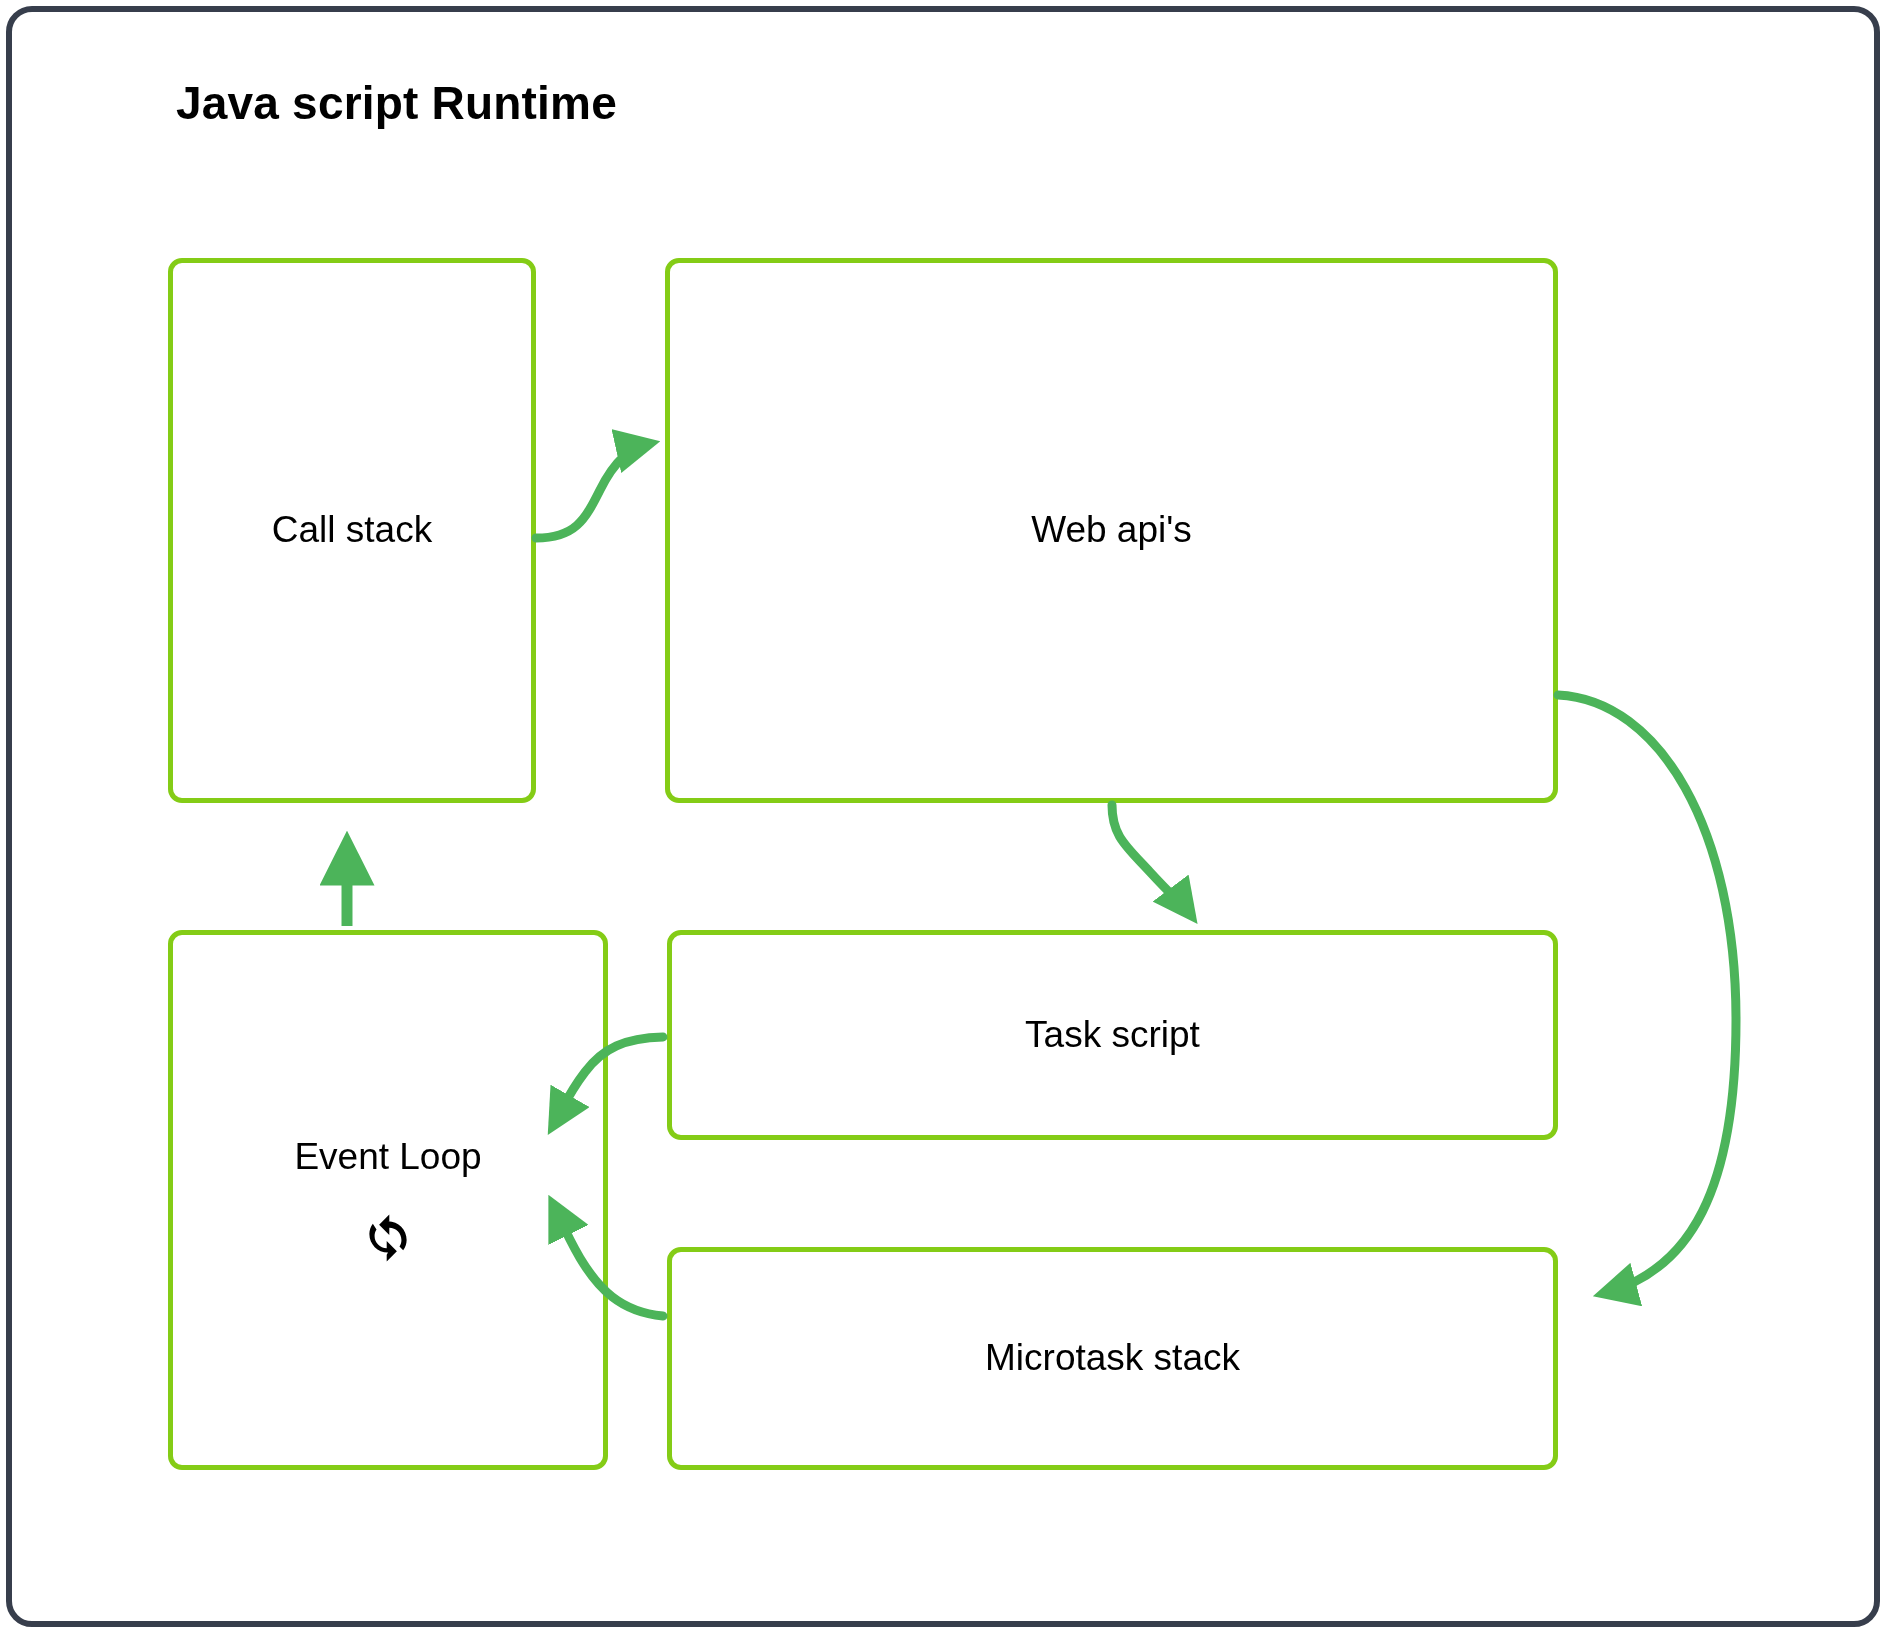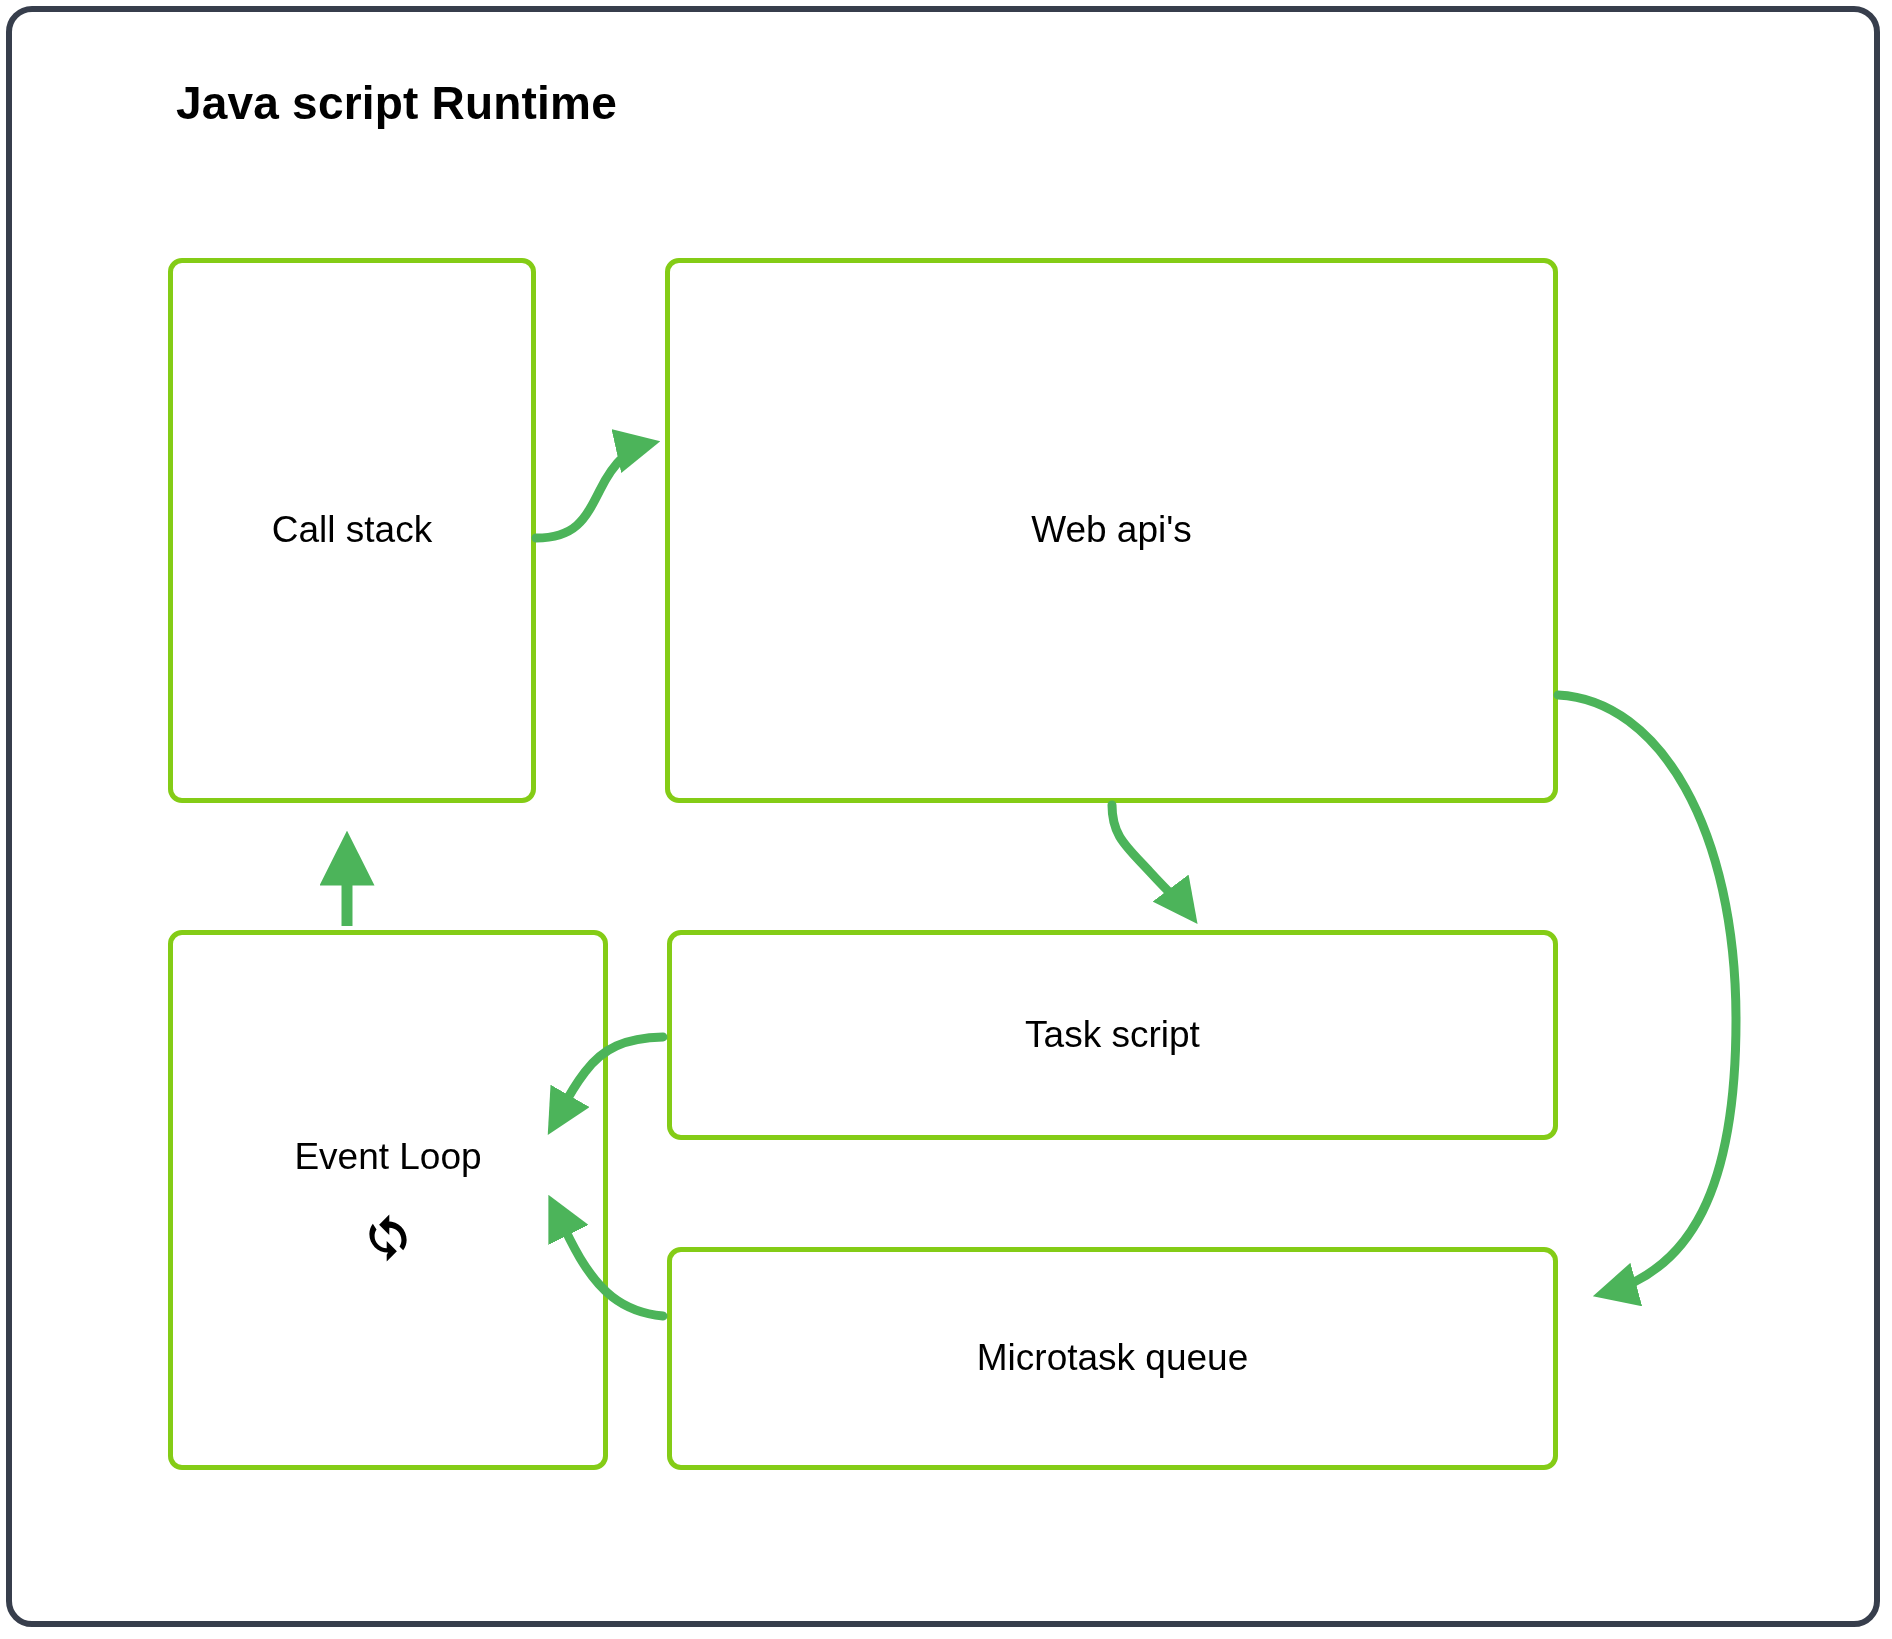--- a/index.html
+++ b/index.html
@@ -96,21 +96,21 @@
       <path fill="#000000" d="M12.6 4.3V1.2L7.9 5.9l4.7 4.7V7.3c3.1 0 5.6 2.5 5.6 5.6 0 1.1-.3 2.1-.9 3l1.7 1.7c1-1.3 1.6-3 1.6-4.7 0-4.7-3.8-8.6-8.6-8.6z"></path>
       <path fill="#000000" d="M11.4 19.7v3.1l4.7-4.7-4.7-4.7v3.3c-3.1 0-5.6-2.5-5.6-5.6 0-1.1.3-2.1.9-3L5 5.4c-1 1.3-1.6 3-1.6 4.7 0 4.7 3.8 8.6 8.6 8.6z"></path>
     </svg>
   </div>
 
   <div class="node-box" style="left:667px; top:930px; width:891px; height:210px;">
     <div class="node-label">Task script</div>
   </div>
 
   <div class="node-box" style="left:667px; top:1247px; width:891px; height:223px;">
-    <div class="node-label">Microtask queue</div>
+    <div class="node-label">Microtask stack</div>
   </div>
 
   <svg class="edges" viewBox="0 0 1892 1639">
     <defs>
       <marker id="arrowhead" markerWidth="5" markerHeight="5" refX="3.6" refY="2.5" orient="auto" markerUnits="strokeWidth">
         <path d="M0,0 L5,2.5 L0,5 Z" fill="#4CB45A"></path>
       </marker>
     </defs>
 
     <path d="M 536 538 C 575 538, 585 520, 600 490 C 615 460, 630 448, 648 444" fill="none" stroke="#4CB45A" stroke-width="9" stroke-linecap="round" marker-end="url(#arrowhead)"></path>

